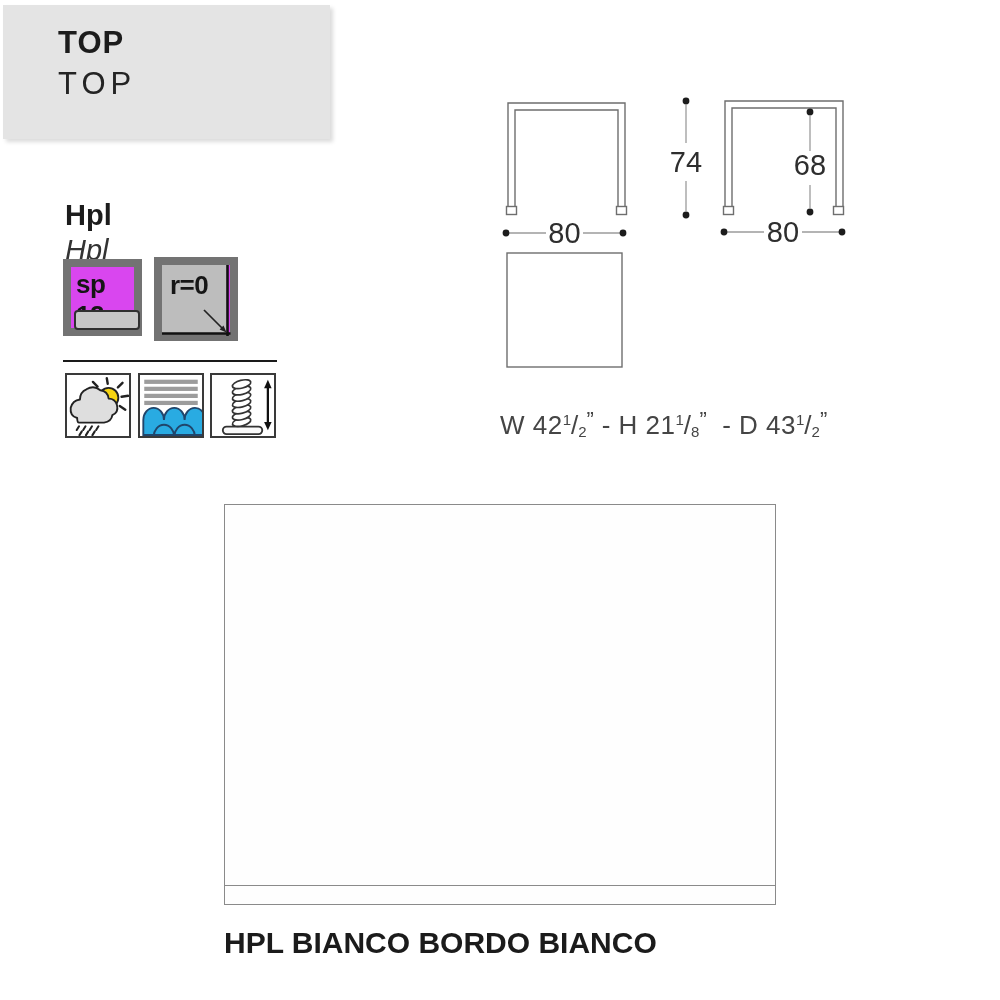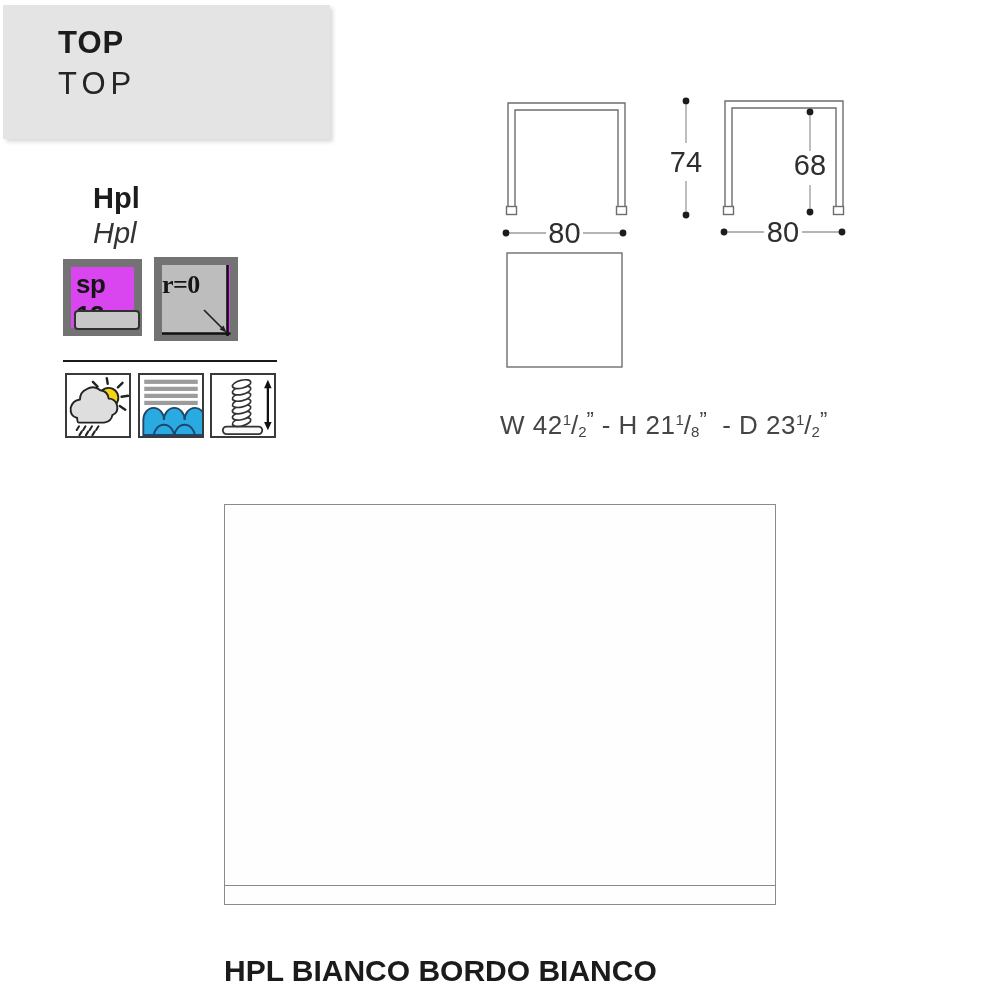--- a/index.html
+++ b/index.html
@@ -6,33 +6,33 @@
   .page{position:relative;width:923px;height:1000px;background:#fff;overflow:hidden;
         font-family:"Liberation Sans",sans-serif;color:#1c1c1c;}
 
   
   .banner{position:absolute;left:3px;top:5px;width:327px;height:134px;background:#e4e4e4;
           box-shadow:3px 3px 4px rgba(0,0,0,0.14);box-sizing:border-box;padding:18px 0 0 55px;}
   .banner-title{font-size:31px;font-weight:700;letter-spacing:1px;line-height:1.32;color:#1c1c1c;}
   .banner-subtitle{font-size:31px;font-weight:400;letter-spacing:5px;line-height:1.3;color:#242424;}
 
   
-  .material{position:absolute;left:65px;top:182px;margin-left:28px;}
+  .material{position:absolute;left:65px;top:199px;}
   .material-title{font-size:29px;font-weight:700;line-height:1.15;}
   .material-subtitle{font-size:29px;font-weight:400;font-style:italic;color:#333;line-height:1.25;}
 
   
   .spec-box{position:absolute;box-sizing:border-box;border:8px solid #737373;background:#d946ef;}
   .spec-box.sp12{left:63px;top:259px;width:79px;height:77px;}
   .spec-box.r0{left:154px;top:257px;width:84px;height:84px;}
   .spec-label{position:absolute;left:5px;top:2px;font-size:26px;font-weight:700;letter-spacing:-0.5px;color:#151515;}
   .sp-bar{position:absolute;left:3px;top:43px;width:66px;height:20px;background:#c7c7c7;
           border:2px solid #303030;border-radius:4px;box-sizing:border-box;}
   .r0-svg{position:absolute;left:0;top:0;}
-  .r0-label{left:0;top:5px;font-family:Liberation Serif, serif;}
+  .r0-label{left:8px;top:5px;}
 
   
   .divider{position:absolute;left:63px;top:360px;width:214px;height:2px;background:#1a1a1a;}
   .icon-box{position:absolute;top:373px;width:66px;height:65px;box-sizing:border-box;
             border:2px solid #3a3a3a;background:#fff;}
   .icon-box svg{display:block;}
 
   
   .drawings{position:absolute;left:480px;top:85px;}
   .drawings text{font-family:"Liberation Sans",sans-serif;}
@@ -43,21 +43,21 @@
   .size-note sup{font-size:15px;vertical-align:9px;letter-spacing:0;}
   .size-note sub{font-size:15px;vertical-align:-3px;letter-spacing:0;}
   .size-note .slash{font-size:26px;letter-spacing:0;}
   .size-note .q{font-size:22px;vertical-align:7px;letter-spacing:0;}
 
   
   .swatch{position:absolute;left:224px;top:504px;width:552px;height:401px;background:#fefefe;
           border:1px solid #8a8a8a;box-sizing:border-box;}
   .swatch-edge{position:absolute;left:0;right:0;bottom:18px;height:0;border-top:1px solid #8a8a8a;}
   .finish-label{position:absolute;left:224px;top:926px;font-size:30px;font-weight:700;
-                letter-spacing:0;color:#1b1b1b;margin-top:28px;}
+                letter-spacing:0;color:#1b1b1b;}
 </style>
 </head>
 <body>
 
 <div class="page">
 
   <header class="banner">
     <div class="banner-title">TOP</div>
     <div class="banner-subtitle">TOP</div>
   </header>
@@ -182,21 +182,21 @@
     </g>
 
     <g font-size="29" fill="#2e2e2e" text-anchor="middle">
       <text x="84.5" y="158">80</text>
       <text x="206" y="87">74</text>
       <text x="330" y="90">68</text>
       <text x="303" y="157">80</text>
     </g>
   </svg>
 
-  <div class="size-note"><span>W 42</span><sup>1</sup><span class="slash">/</span><sub>2</sub><span class="q">”</span><span> - H 21</span><sup>1</sup><span class="slash">/</span><sub>8</sub><span class="q">”</span><span>  - D 23</span><sup>1</sup><span class="slash">/</span><sub>2</sub><span class="q">”</span></div>
+  <div class="size-note"><span>W 42</span><sup>1</sup><span class="slash">/</span><sub>2</sub><span class="q">”</span><span> - H 21</span><sup>1</sup><span class="slash">/</span><sub>8</sub><span class="q">”</span><span>  - D 43</span><sup>1</sup><span class="slash">/</span><sub>2</sub><span class="q">”</span></div>
 
   <div class="swatch">
     <div class="swatch-edge"></div>
   </div>
 
   <div class="finish-label">HPL BIANCO BORDO BIANCO</div>
 
 </div>
 
 </body></html>

